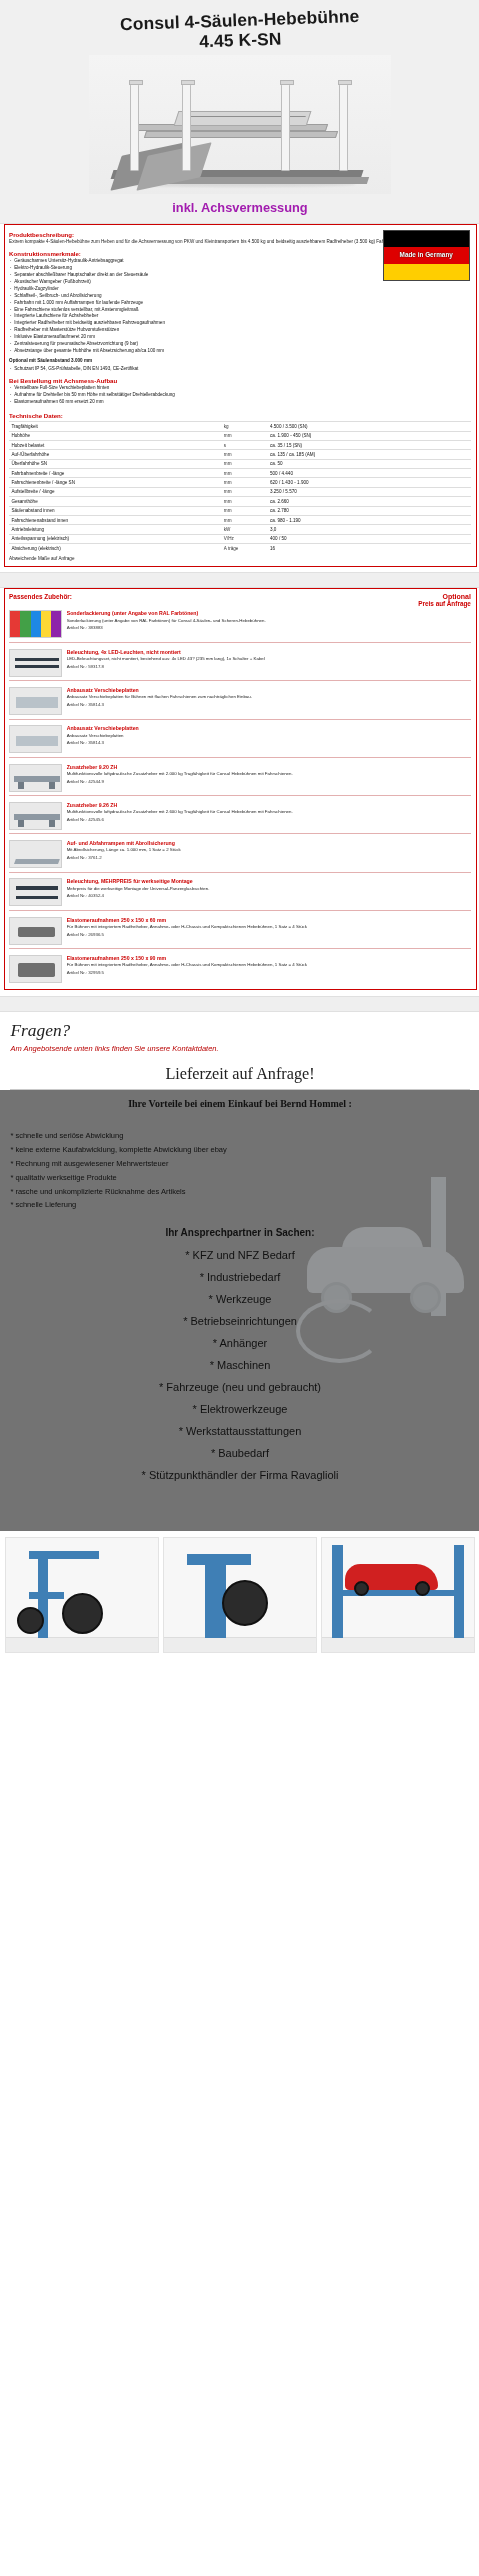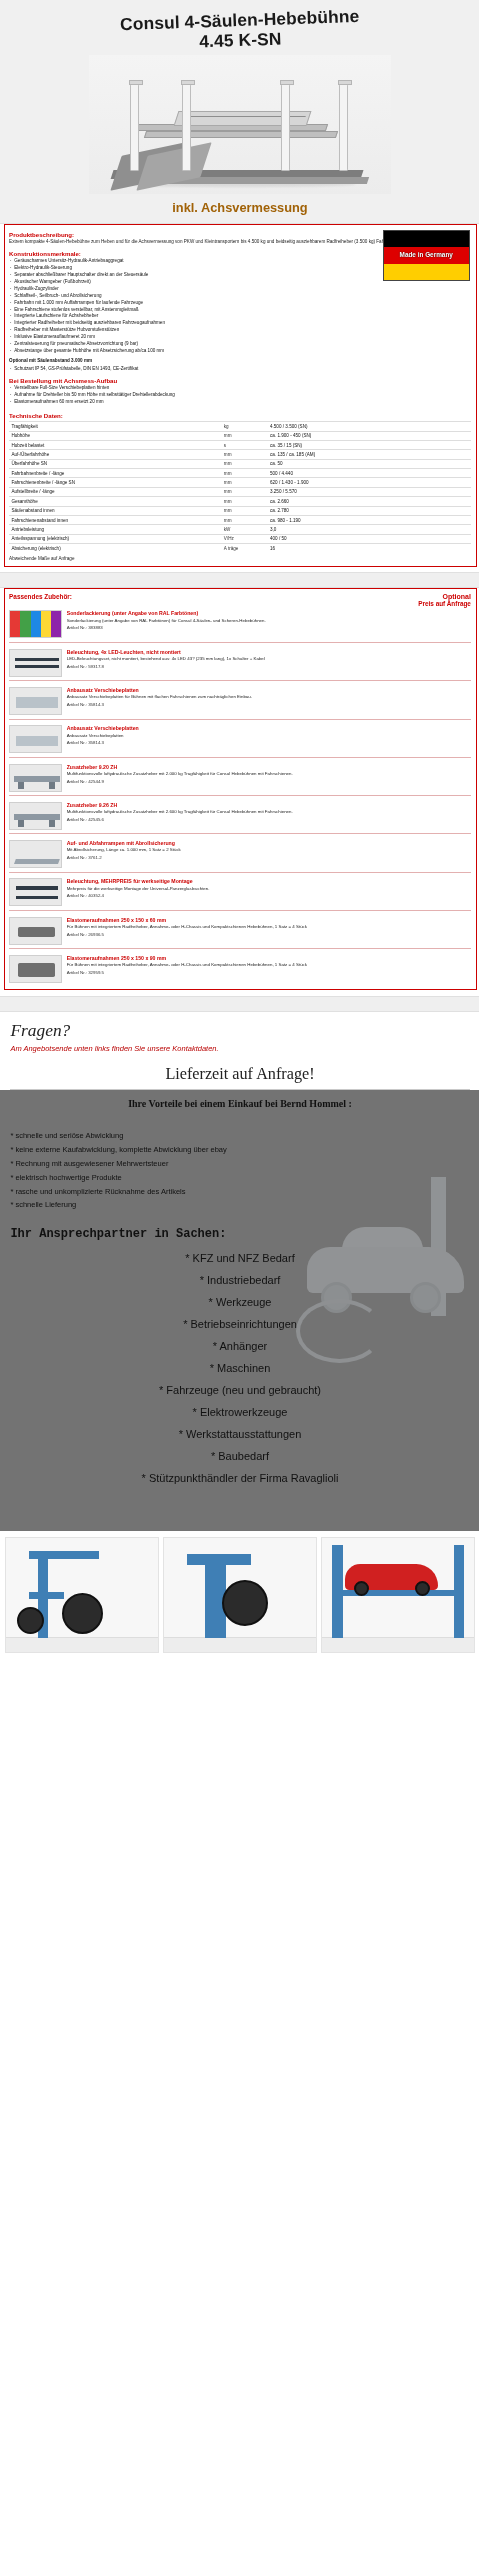--- a/index.html
+++ b/index.html
@@ -73,21 +73,21 @@
   }
   .ramp.r2 { left:53px; background:#a5a5a5; }
   .shadow {
     position:absolute; bottom:7px; left:35px; width:232px; height:5.8px;
     background:rgba(0,0,0,.08); filter: blur(1.2px); border-radius:50%;
   }
 
   .hero-sub {
     text-align:center;
     font-size:12.8px;
-    color:#a16207;
+    color:#a21caf;
     font-weight:bold;
     padding:5.8px 0 8.1px 0;
     background:#f0f0f0;
   }
 
   
   .redbox {
     border: 1.2px solid #cc0000;
     margin: 0 3.5px 5.8px 3.5px;
     padding: 3.5px 4.6px 4.6px 4.6px;
@@ -165,21 +165,21 @@
   
   .vorteile {
     position:relative;
     padding:8.1px 10.4px 11.6px 10.4px;
     min-height: 441px;
     background:#737373;
   }
   .v-head { font-family:"Liberation Serif", serif; font-size:10px; font-weight:bold; text-align:center; }
   .v-list { list-style:none; margin:20px 0 0 0; padding:0; text-align:left; }
   .v-list li { font-size:7.5px; line-height:1.85; color:#111; }
-  .v-sub { font-family:Liberation Mono, monospace; font-size:12px; font-weight:bold; text-align:left; margin-top:15px; }
+  .v-sub { font-family:Liberation Sans, sans-serif; font-size:10px; font-weight:bold; text-align:center; margin-top:15px; }
   .v-list2 { list-style:none; margin:5.8px 0 0 0; padding:0; text-align:center; }
   .v-list2 li { font-size:11px; line-height:2.0; color:#111; }
 
   
   .car-wm {
     position:absolute; right:10.4px; top:87px; width:174px; height:192px;
     opacity:.28; pointer-events:none;
   }
   .wm-body { position:absolute; left:11.6px; top:70px; width:157px; height:46px; background:#dfe6ec; border-radius:23px 35px 5.8px 5.8px; }
   .wm-roof { position:absolute; left:46px; top:50px; width:81px; height:30px; background:#e8eef3; border-radius:23px 23px 0 0; }
@@ -518,21 +518,21 @@
       <div class="wm-wheel w1"></div>
       <div class="wm-wheel w2"></div>
       <div class="wm-hose"></div>
     </div>
 
     <div class="v-head">Ihre Vorteile bei einem Einkauf bei Bernd Hommel :</div>
     <ul class="v-list">
       <li>* schnelle und seriöse Abwicklung</li>
       <li>* keine externe Kaufabwicklung, komplette Abwicklung über ebay</li>
       <li>* Rechnung mit ausgewiesener Mehrwertsteuer</li>
-      <li>* elektrisch hochwertige Produkte</li>
+      <li>* qualitativ werkseitige Produkte</li>
       <li>* rasche und unkomplizierte Rücknahme des Artikels</li>
       <li>* schnelle Lieferung</li>
     </ul>
 
     <div class="v-sub">Ihr Ansprechpartner in Sachen:</div>
     <ul class="v-list2">
       <li>* KFZ und NFZ Bedarf</li>
       <li>* Industriebedarf</li>
       <li>* Werkzeuge</li>
       <li>* Betriebseinrichtungen</li>

